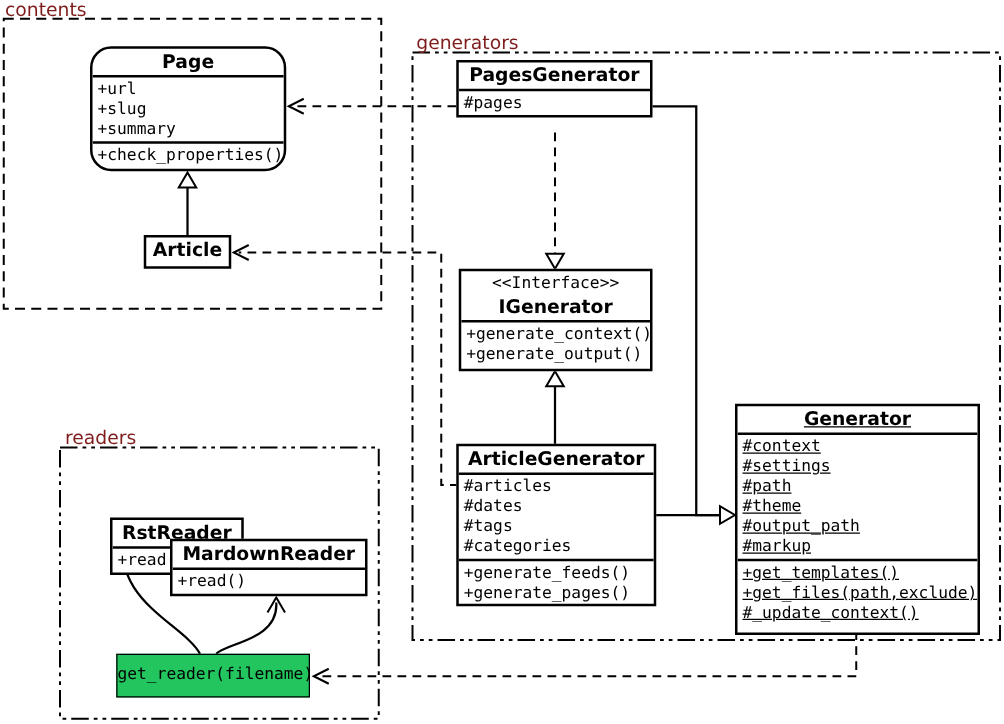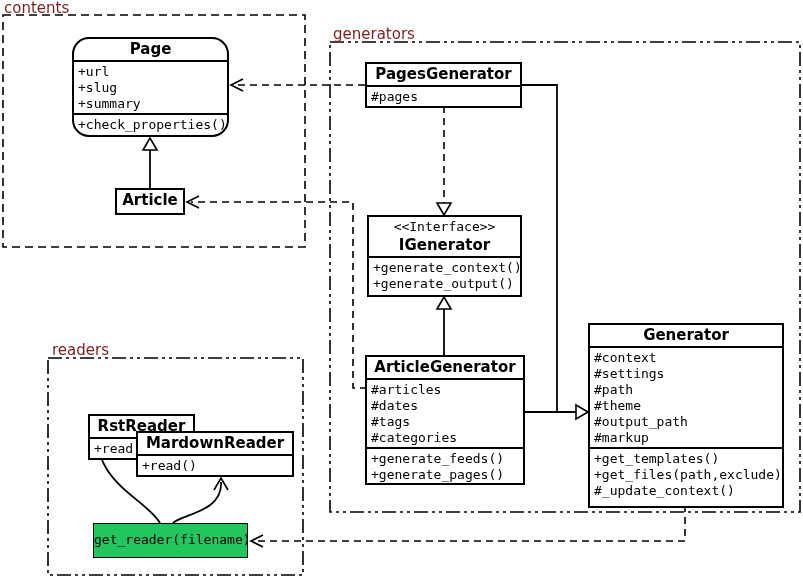--- a/index.html
+++ b/index.html
@@ -149,21 +149,21 @@
     </div>
     <div class="uml-section">
       <div class="uml-member">+check_properties()</div>
     </div>
   </div>
 
   <div class="uml-class" style="left:115px; top:188px; width:70px; height:27px;">
     <div class="uml-title">Article</div>
   </div>
 
-  <div class="uml-class" style="left:365px; top:62px; width:157px; height:46px;">
+  <div class="uml-class" style="left:365px; top:48px; width:157px; height:46px;">
     <div class="uml-title">PagesGenerator</div>
     <div class="uml-section">
       <div class="uml-member">#pages</div>
     </div>
   </div>
 
   <div class="uml-class" style="left:367px; top:215px; width:155px; height:82px;">
     <div class="uml-stereotype">&lt;&lt;Interface&gt;&gt;</div>
     <div class="uml-title">IGenerator</div>
     <div class="uml-section">
@@ -179,21 +179,21 @@
       <div class="uml-member">#dates</div>
       <div class="uml-member">#tags</div>
       <div class="uml-member">#categories</div>
     </div>
     <div class="uml-section">
       <div class="uml-member">+generate_feeds()</div>
       <div class="uml-member">+generate_pages()</div>
     </div>
   </div>
 
-  <div class="uml-class" style="left:588px; top:323px; width:196px; height:185px;">
+  <div class="uml-class" style="left:588px; top:323px; width:196px; height:185px;text-decoration:underline;">
     <div class="uml-title">Generator</div>
     <div class="uml-section">
       <div class="uml-member">#context</div>
       <div class="uml-member">#settings</div>
       <div class="uml-member">#path</div>
       <div class="uml-member">#theme</div>
       <div class="uml-member">#output_path</div>
       <div class="uml-member">#markup</div>
     </div>
     <div class="uml-section">

